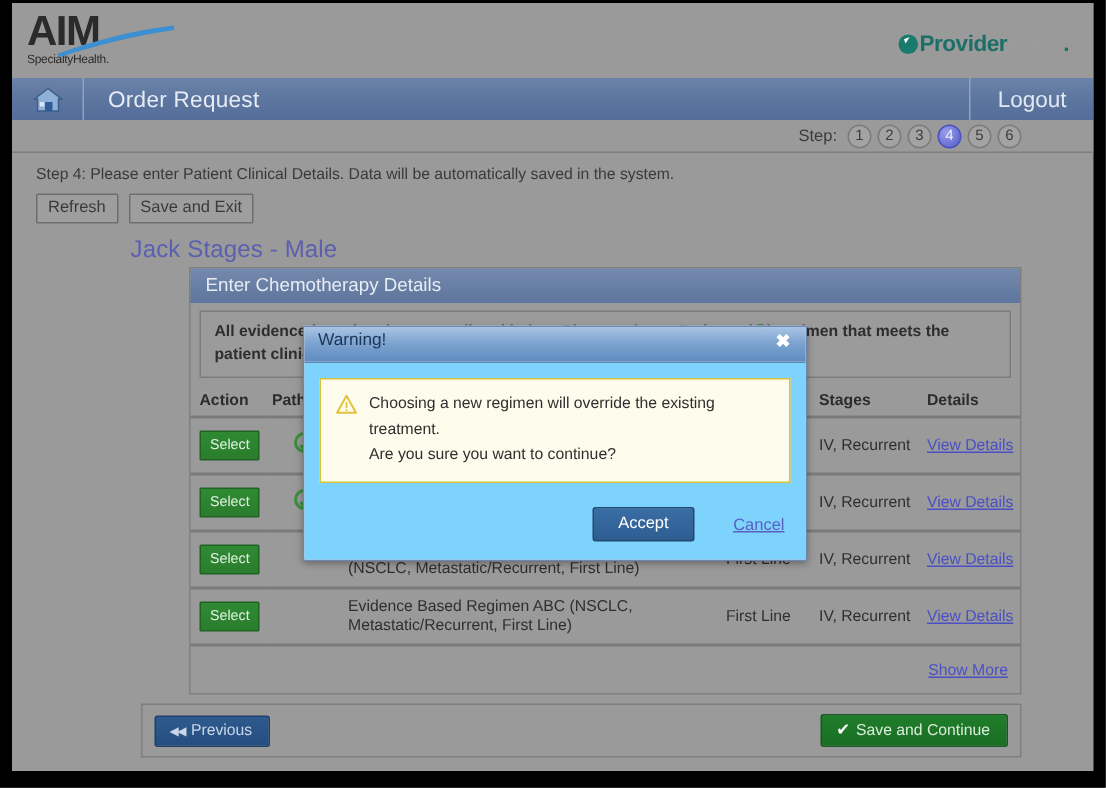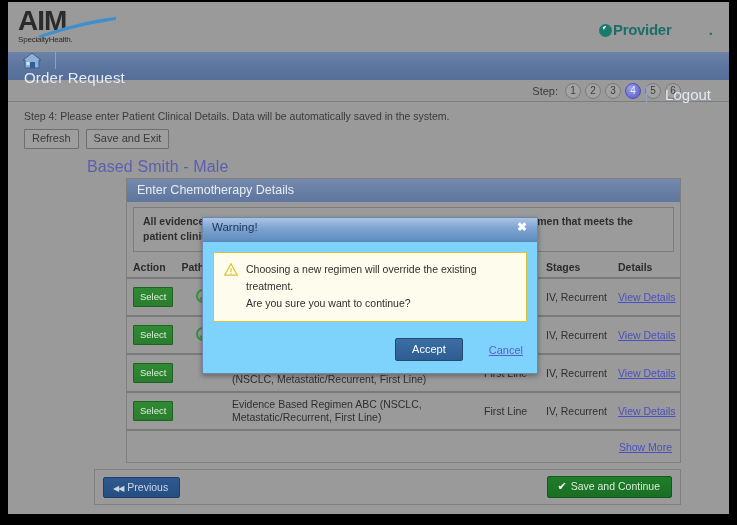--- a/index.html
+++ b/index.html
@@ -77,21 +77,20 @@
   .pp-portal { color: #9b9b9b; letter-spacing: -0.3px; }
   .pp-dot { color: #1b6f66; font-weight: bold; }
 
   
   .navbar {
     height: 28px;
     background: linear-gradient(to bottom, #6b83a8 0%, #5d76a0 50%, #556e99 100%);
     display: flex;
     align-items: stretch;
     position: relative;
-    flex-direction: column;
   }
   .nav-home {
     width: 48px;
     display: flex; align-items: center; justify-content: center;
     border-right: 1px solid #8fa3c0;
   }
   .house-icon { width: 20px; height: 17px; display: block; }
   .nav-title {
     display: flex; align-items: center;
     padding-left: 16px;
@@ -376,21 +375,21 @@
 
   <div class="content">
     <div class="step-note">Step 4: Please enter Patient Clinical Details. Data will be automatically saved in the system.</div>
 
     <div class="btnrow">
       <button class="gbtn">Refresh</button>
       <button class="gbtn">Save and Exit</button>
     </div>
 
     <div class="patient-block">
-      <div class="patient-name">Based Smith - Male</div>
+      <div class="patient-name">Jack Stages - Male</div>
     </div>
 
     <div class="panel">
       <div class="panel-head">Enter Chemotherapy Details</div>
 
       <div class="panel-info">
         <span>All evidence-based regimens are listed below. Please select a Pathway (</span><span class="pw-check"></span><span>) regimen that meets the patient clinical condition and click "Save and Continue".</span>
       </div>
 
       <table class="regtable">

